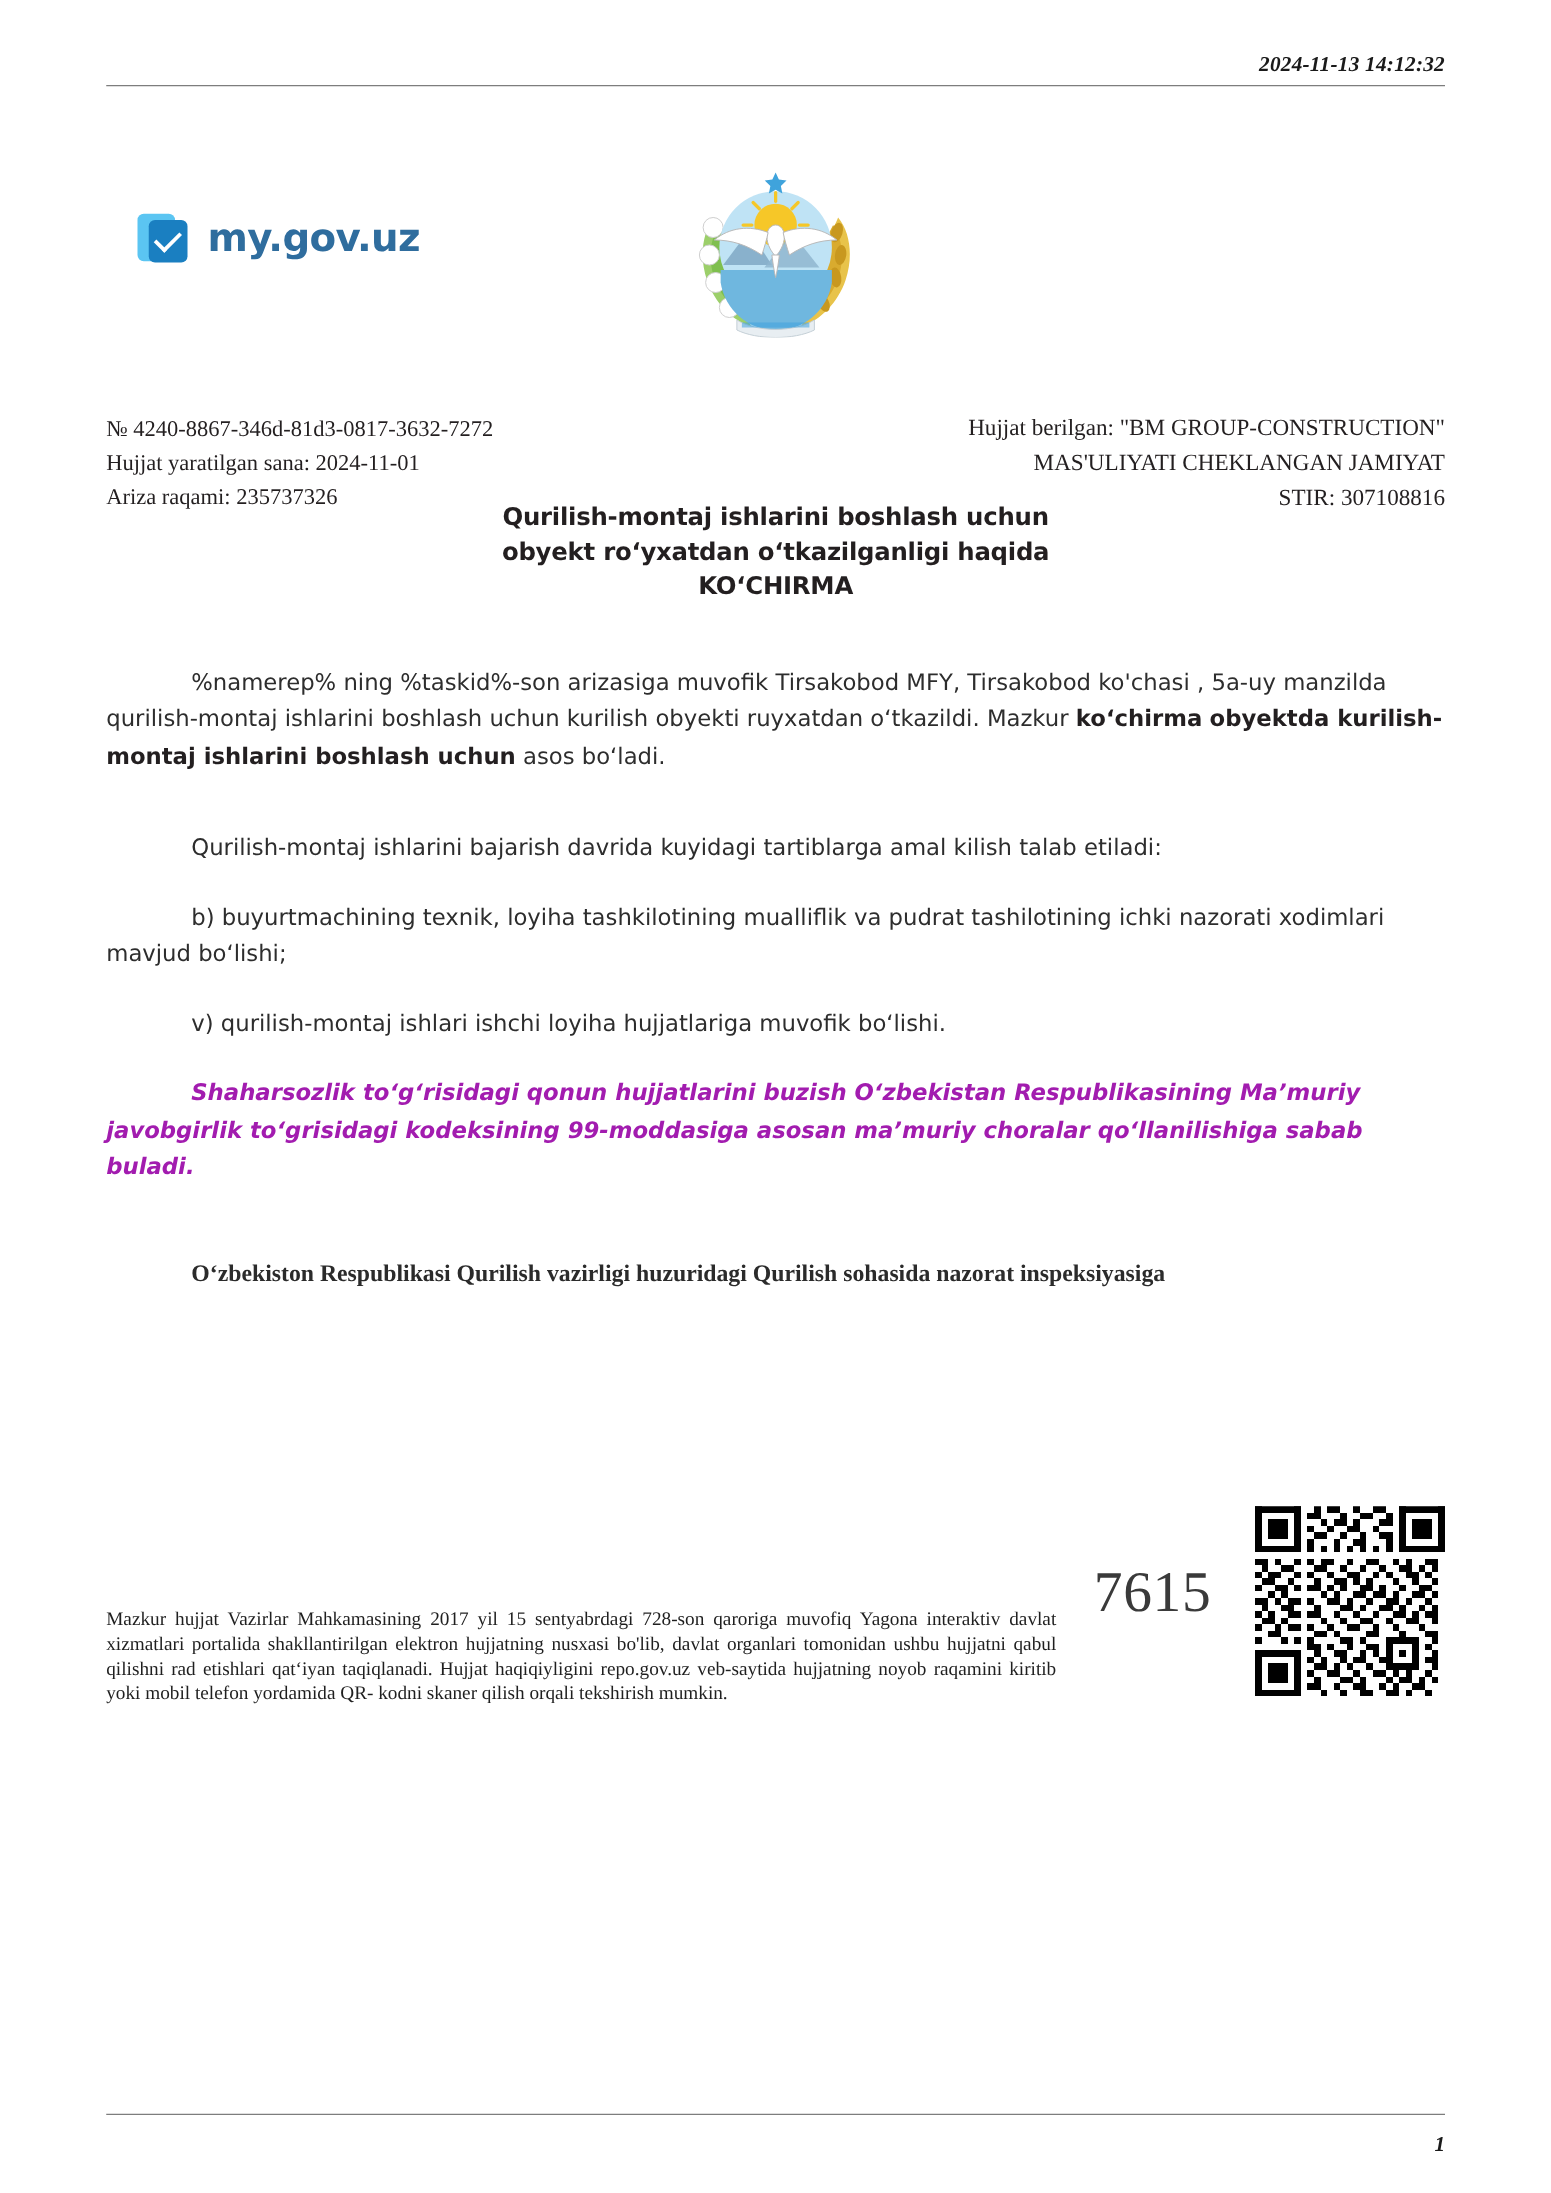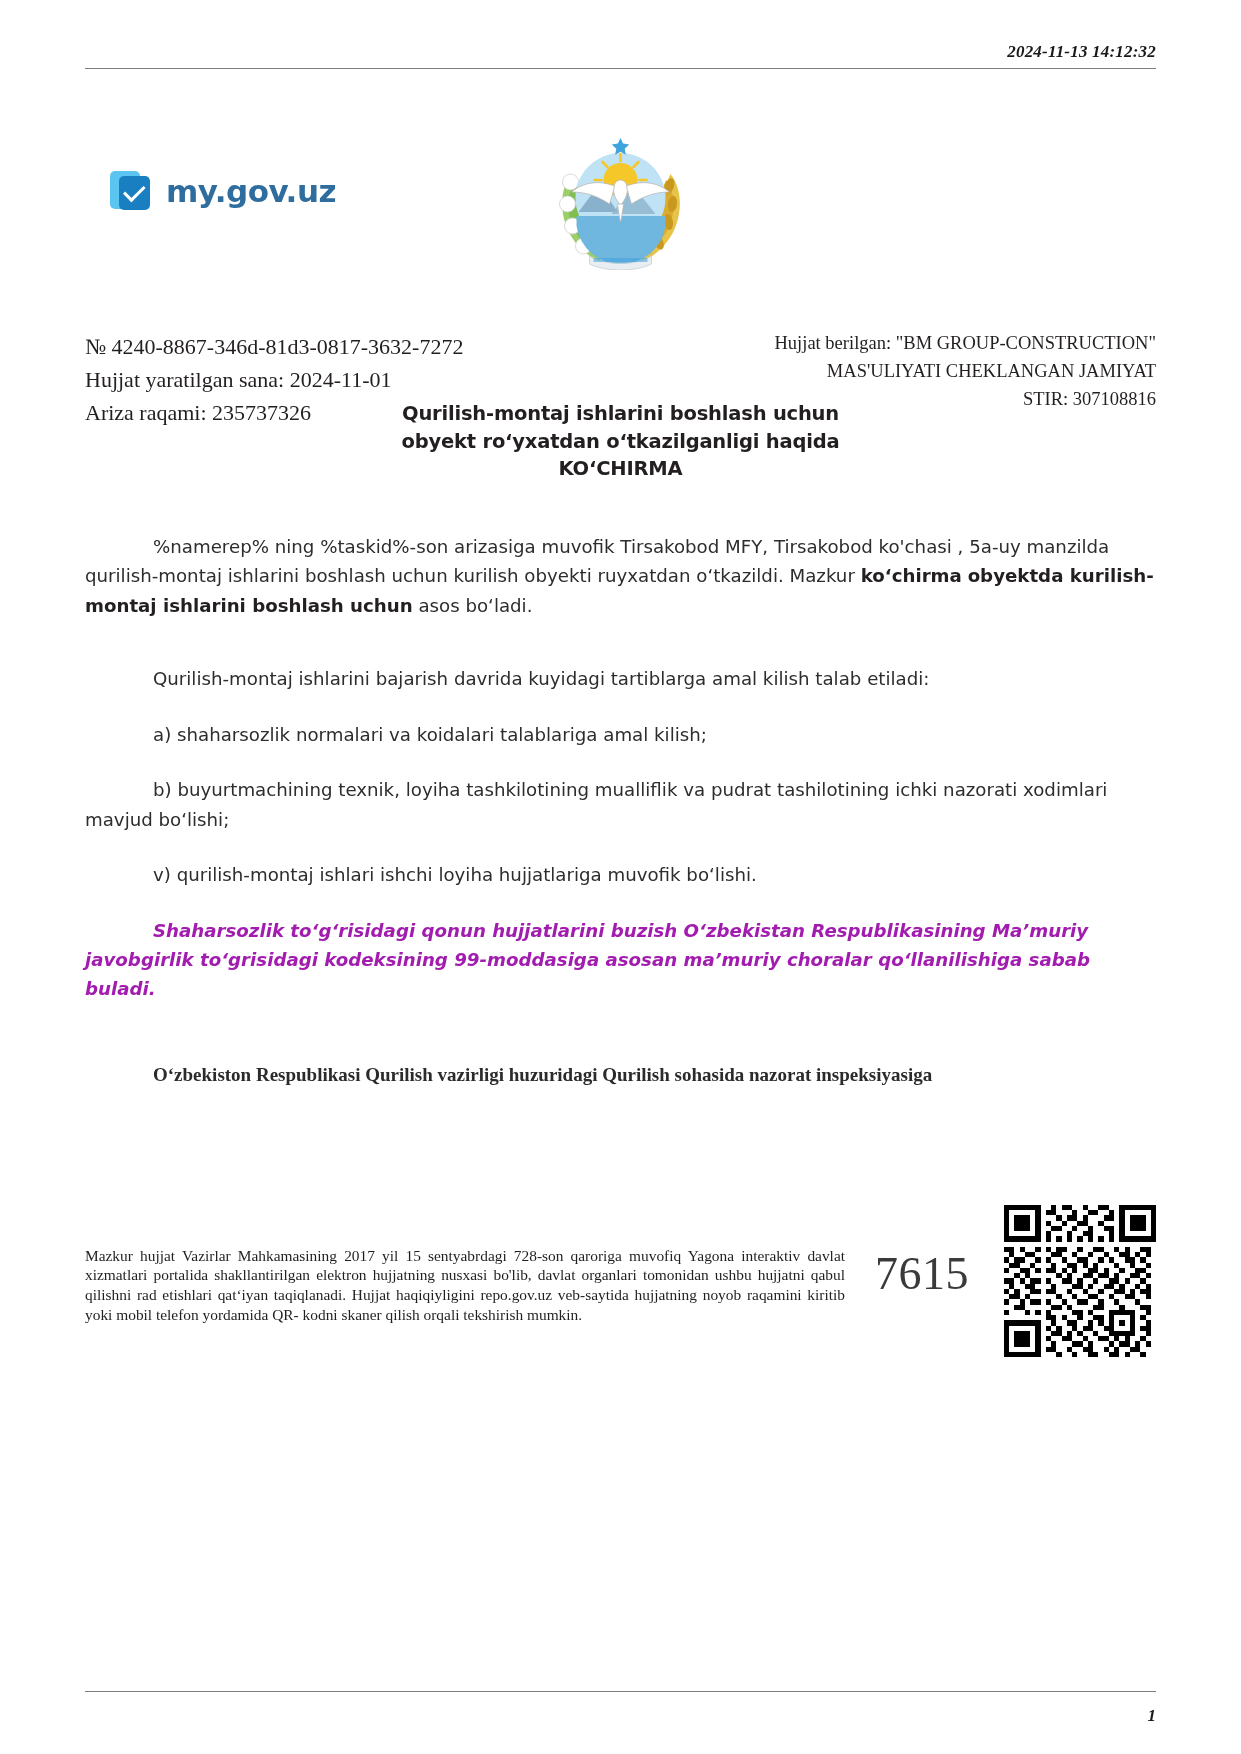--- a/index.html
+++ b/index.html
@@ -124,21 +124,21 @@
   .refs {
     position: absolute;
     left: 85px;
     right: 85px;
     top: 330px;
     display: flex;
     justify-content: space-between;
     align-items: flex-start;
   }
   .refs-left {
-    font-size: 22px;
+    font-size: 18px;
     line-height: 1.5;
     white-space: nowrap;
   }
   .refs-right {
     font-size: 18.5px;
     line-height: 1.5;
     text-align: right;
     white-space: nowrap;
   }
 
@@ -195,21 +195,21 @@
     font-weight: bold;
   }
 
   
   .footer-zone {
     position: absolute;
     left: 85px;
     right: 85px;
     top: 1205px;
     display: flex;
-    align-items: center;
+    align-items: flex-end;
     gap: 26px;
   }
   .fineprint {
     width: 760px;
     font-family: "Liberation Serif", serif;
     font-size: 15.4px;
     line-height: 1.28;
     text-align: justify;
     color: #1f1f1f;
   }
@@ -352,21 +352,20 @@
     <div>obyekt ro‘yxatdan o‘tkazilganligi haqida</div>
     <div>KO‘CHIRMA</div>
   </div>
 
   <div class="body-zone">
 
     <p class="p"><span>%namerep% ning %taskid%-son arizasiga muvofik Tirsakobod MFY, Tirsakobod ko'chasi , 5a-uy manzilda qurilish-montaj ishlarini boshlash uchun kurilish obyekti ruyxatdan o‘tkazildi. Mazkur </span><b>ko‘chirma</b> <b>obyektda kurilish-montaj ishlarini boshlash uchun</b><span> asos bo‘ladi.</span></p>
 
     <p class="p gap-top">Qurilish-montaj ishlarini bajarish davrida kuyidagi tartiblarga amal kilish talab etiladi:</p>
 
-    <p class="p gap-small">a) shaharsozlik normalari va koidalari talablariga amal kilish;</p>
 
     <p class="p gap-small">b) buyurtmachining texnik, loyiha tashkilotining mualliflik va pudrat tashilotining ichki nazorati xodimlari mavjud bo‘lishi;</p>
 
     <p class="p gap-small">v) qurilish-montaj ishlari ishchi loyiha hujjatlariga muvofik bo‘lishi.</p>
 
     <p class="p-emph">Shaharsozlik to‘g‘risidagi qonun hujjatlarini buzish O‘zbekistan Respublikasining Ma’muriy javobgirlik to‘grisidagi kodeksining 99-moddasiga asosan ma’muriy choralar qo‘llanilishiga sabab buladi.</p>
 
     <p class="closing">O‘zbekiston Respublikasi Qurilish vazirligi huzuridagi Qurilish sohasida nazorat inspeksiyasiga</p>
   </div>
 

